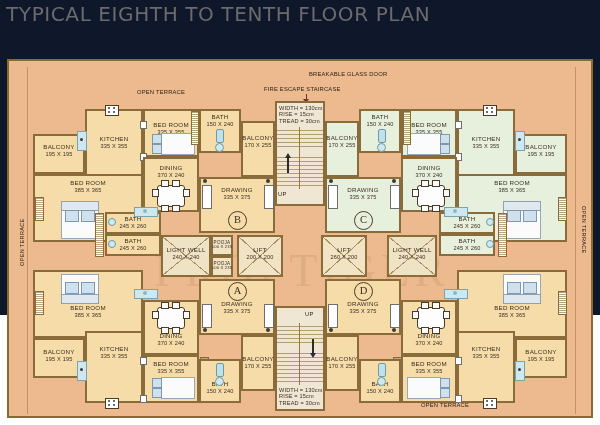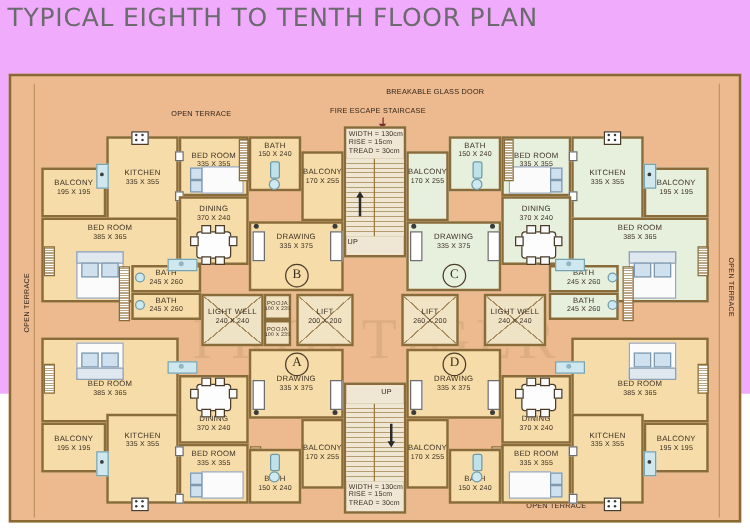--- a/index.html
+++ b/index.html
@@ -2,21 +2,21 @@
 <html><head>
 <meta charset="utf-8">
 <title>Typical Eighth to Tenth Floor Plan</title>
 <style>
   html,body{margin:0;padding:0;background:#ffffff;}
   body{
     width:600px;height:425px;overflow:hidden;
     font-family:"Liberation Sans","DejaVu Sans",sans-serif;
     position:relative;
   }
-  #page{position:absolute;left:0;top:0;width:600px;height:315px;background:#f0abfc;}
+  #page{position:absolute;left:0;top:0;width:600px;height:315px;background:#0f172a;}
 
   
   #title{
     position:absolute;left:6px;top:2px;
     font-size:20px;letter-spacing:.6px;
     color:#6b6a6e;font-weight:400;
     font-family:"DejaVu Sans",sans-serif;
     white-space:nowrap;
   }
 

